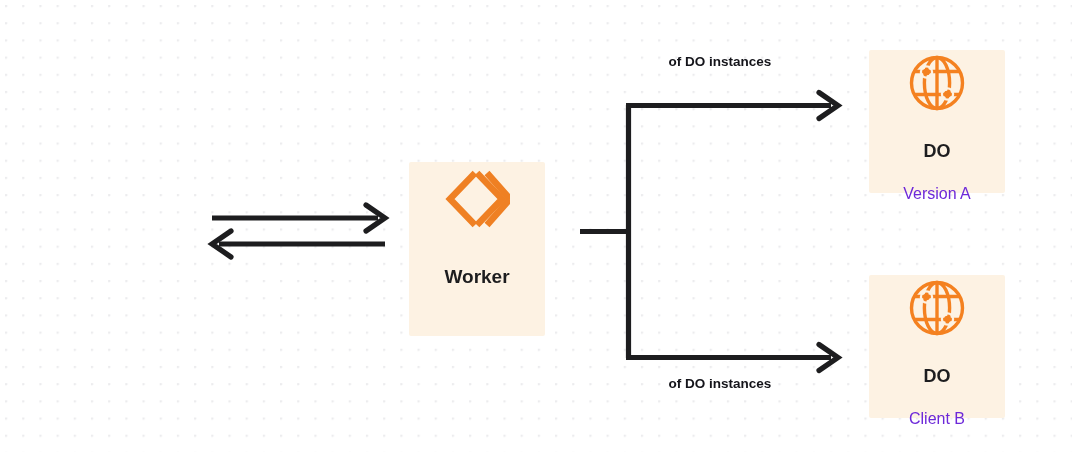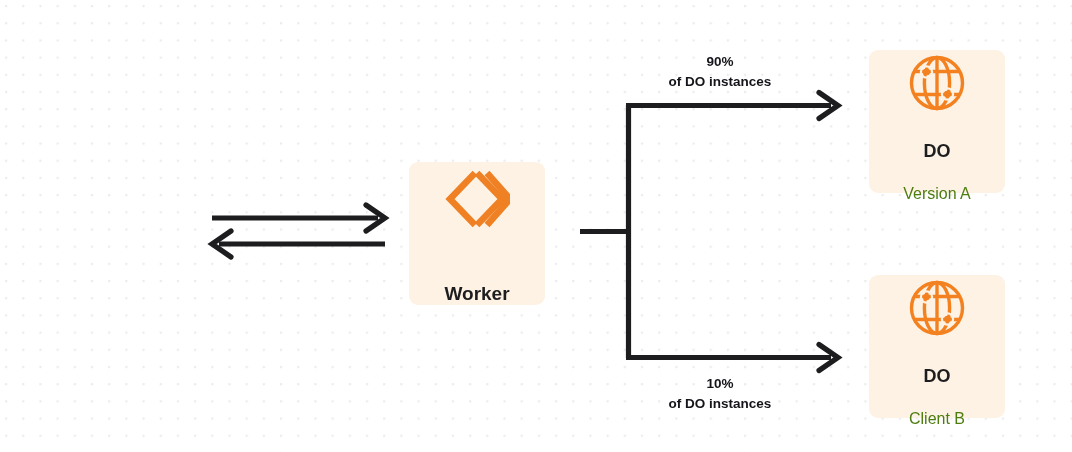--- a/index.html
+++ b/index.html
@@ -34,38 +34,38 @@
     pointer-events: none;
   }
 
   
   .node {
     position: absolute;
     box-sizing: border-box;
     display: flex;
     flex-direction: column;
     align-items: center;
-    justify-content: space-between;
-    border-radius: 9px;
+    justify-content: flex-start;
+    border-radius: 2px;
     gap: 20px;
   }
 
   .node-client {
     left: 43px;
     top: 167px;
     width: 142px;
     height: 133px;
     background-color: #f4f4f6;
   }
 
   .node-worker {
     left: 409px;
     top: 162px;
     width: 136px;
-    height: 143px;
+    height: 174px;
     background-color: #fdf2e3;
     padding-top: 6px;
   }
 
   .node-do-a {
     left: 869px;
     top: 50px;
     width: 136px;
     height: 143px;
     background-color: #fdf2e3;
@@ -93,21 +93,21 @@
     font-size: 18px;
     font-weight: bold;
     color: #1d1d1f;
     margin-top: 9px;
     line-height: 1.15;
   }
 
   .node-subtitle {
     font-size: 16px;
     font-weight: normal;
-    color: #4d7c0f;
+    color: #6d28d9;
     margin-top: 2px;
     line-height: 1.2;
   }
 
   .node-title-worker {
     font-size: 19px;
     font-weight: bold;
     color: #1d1d1f;
     margin-top: 16px;
   }
@@ -235,22 +235,20 @@
         <circle cx="39.5" cy="40" r="5.6" fill="none" stroke="#fdf2e3" stroke-width="2.3"></circle>
         <circle cx="18.5" cy="18" r="3.3" fill="#f48120"></circle>
         <circle cx="39.5" cy="40" r="3.3" fill="#f48120"></circle>
       </svg>
     </span>
     <span class="node-title-do">DO</span>
     <span class="node-subtitle">Client B</span>
   </div>
 
   <div class="edge-label edge-label-top">
-    <span class="pct">90%</span>
     <span class="desc">of DO instances</span>
   </div>
 
   <div class="edge-label edge-label-bottom">
-    <span class="pct">10%</span>
     <span class="desc">of DO instances</span>
   </div>
 
 </div>
 
 </body></html>

